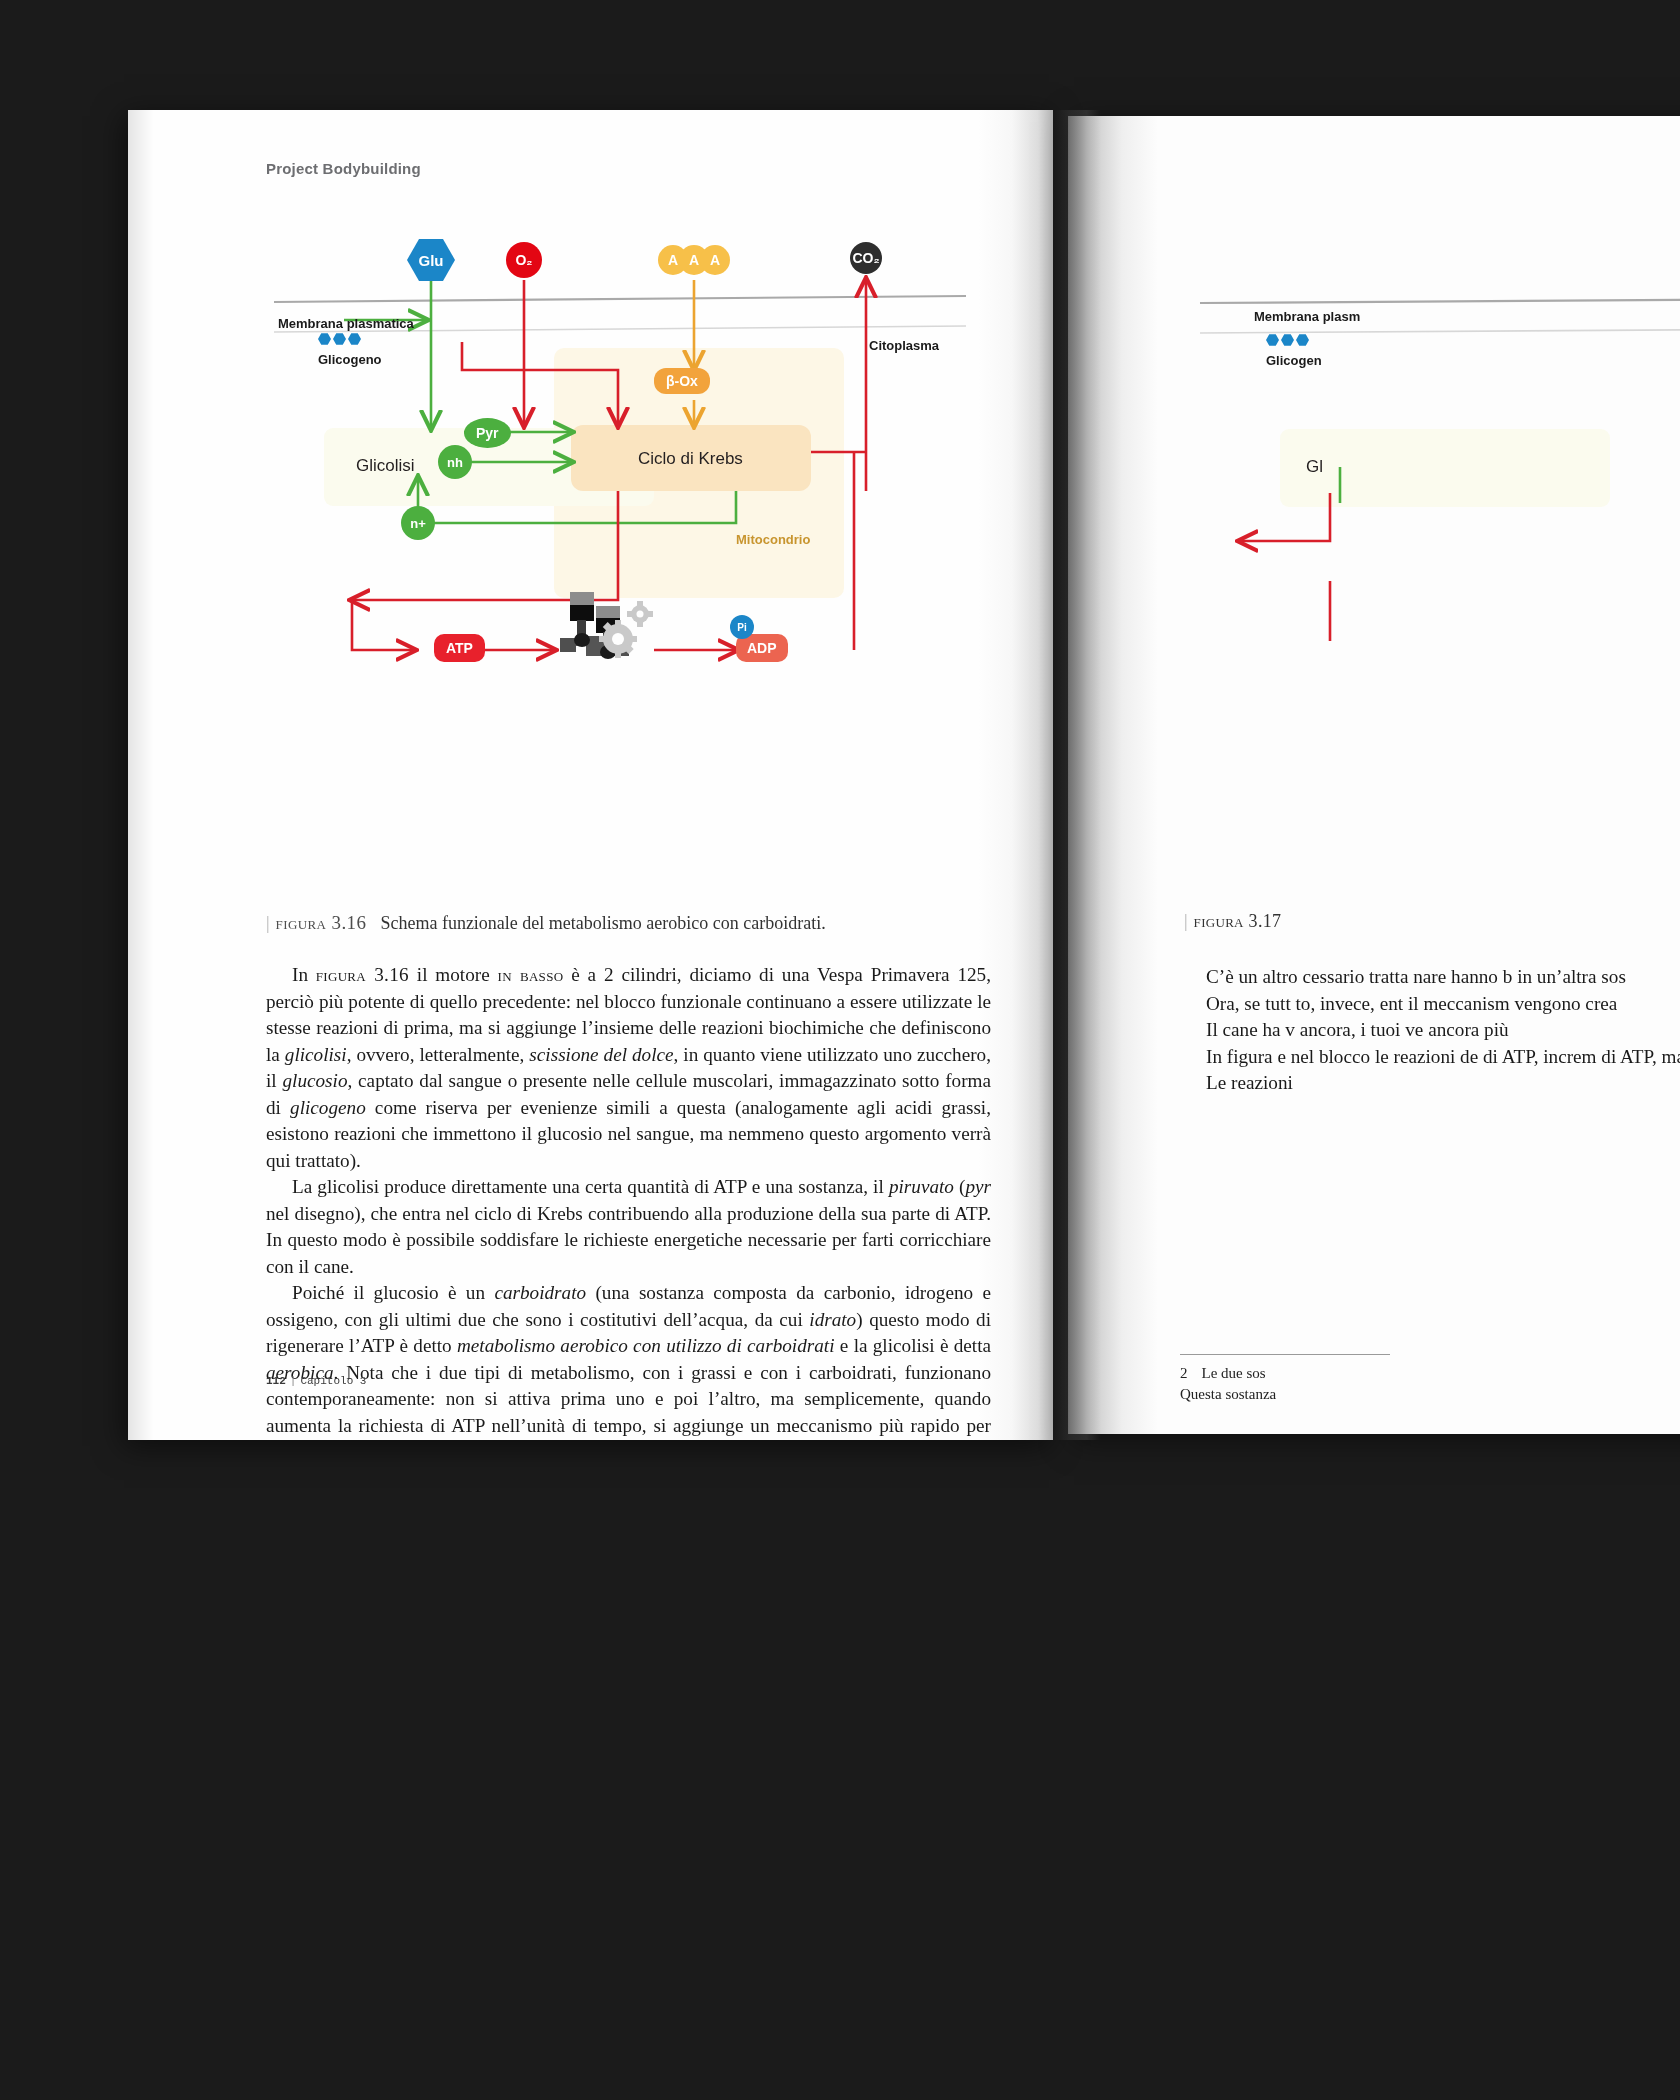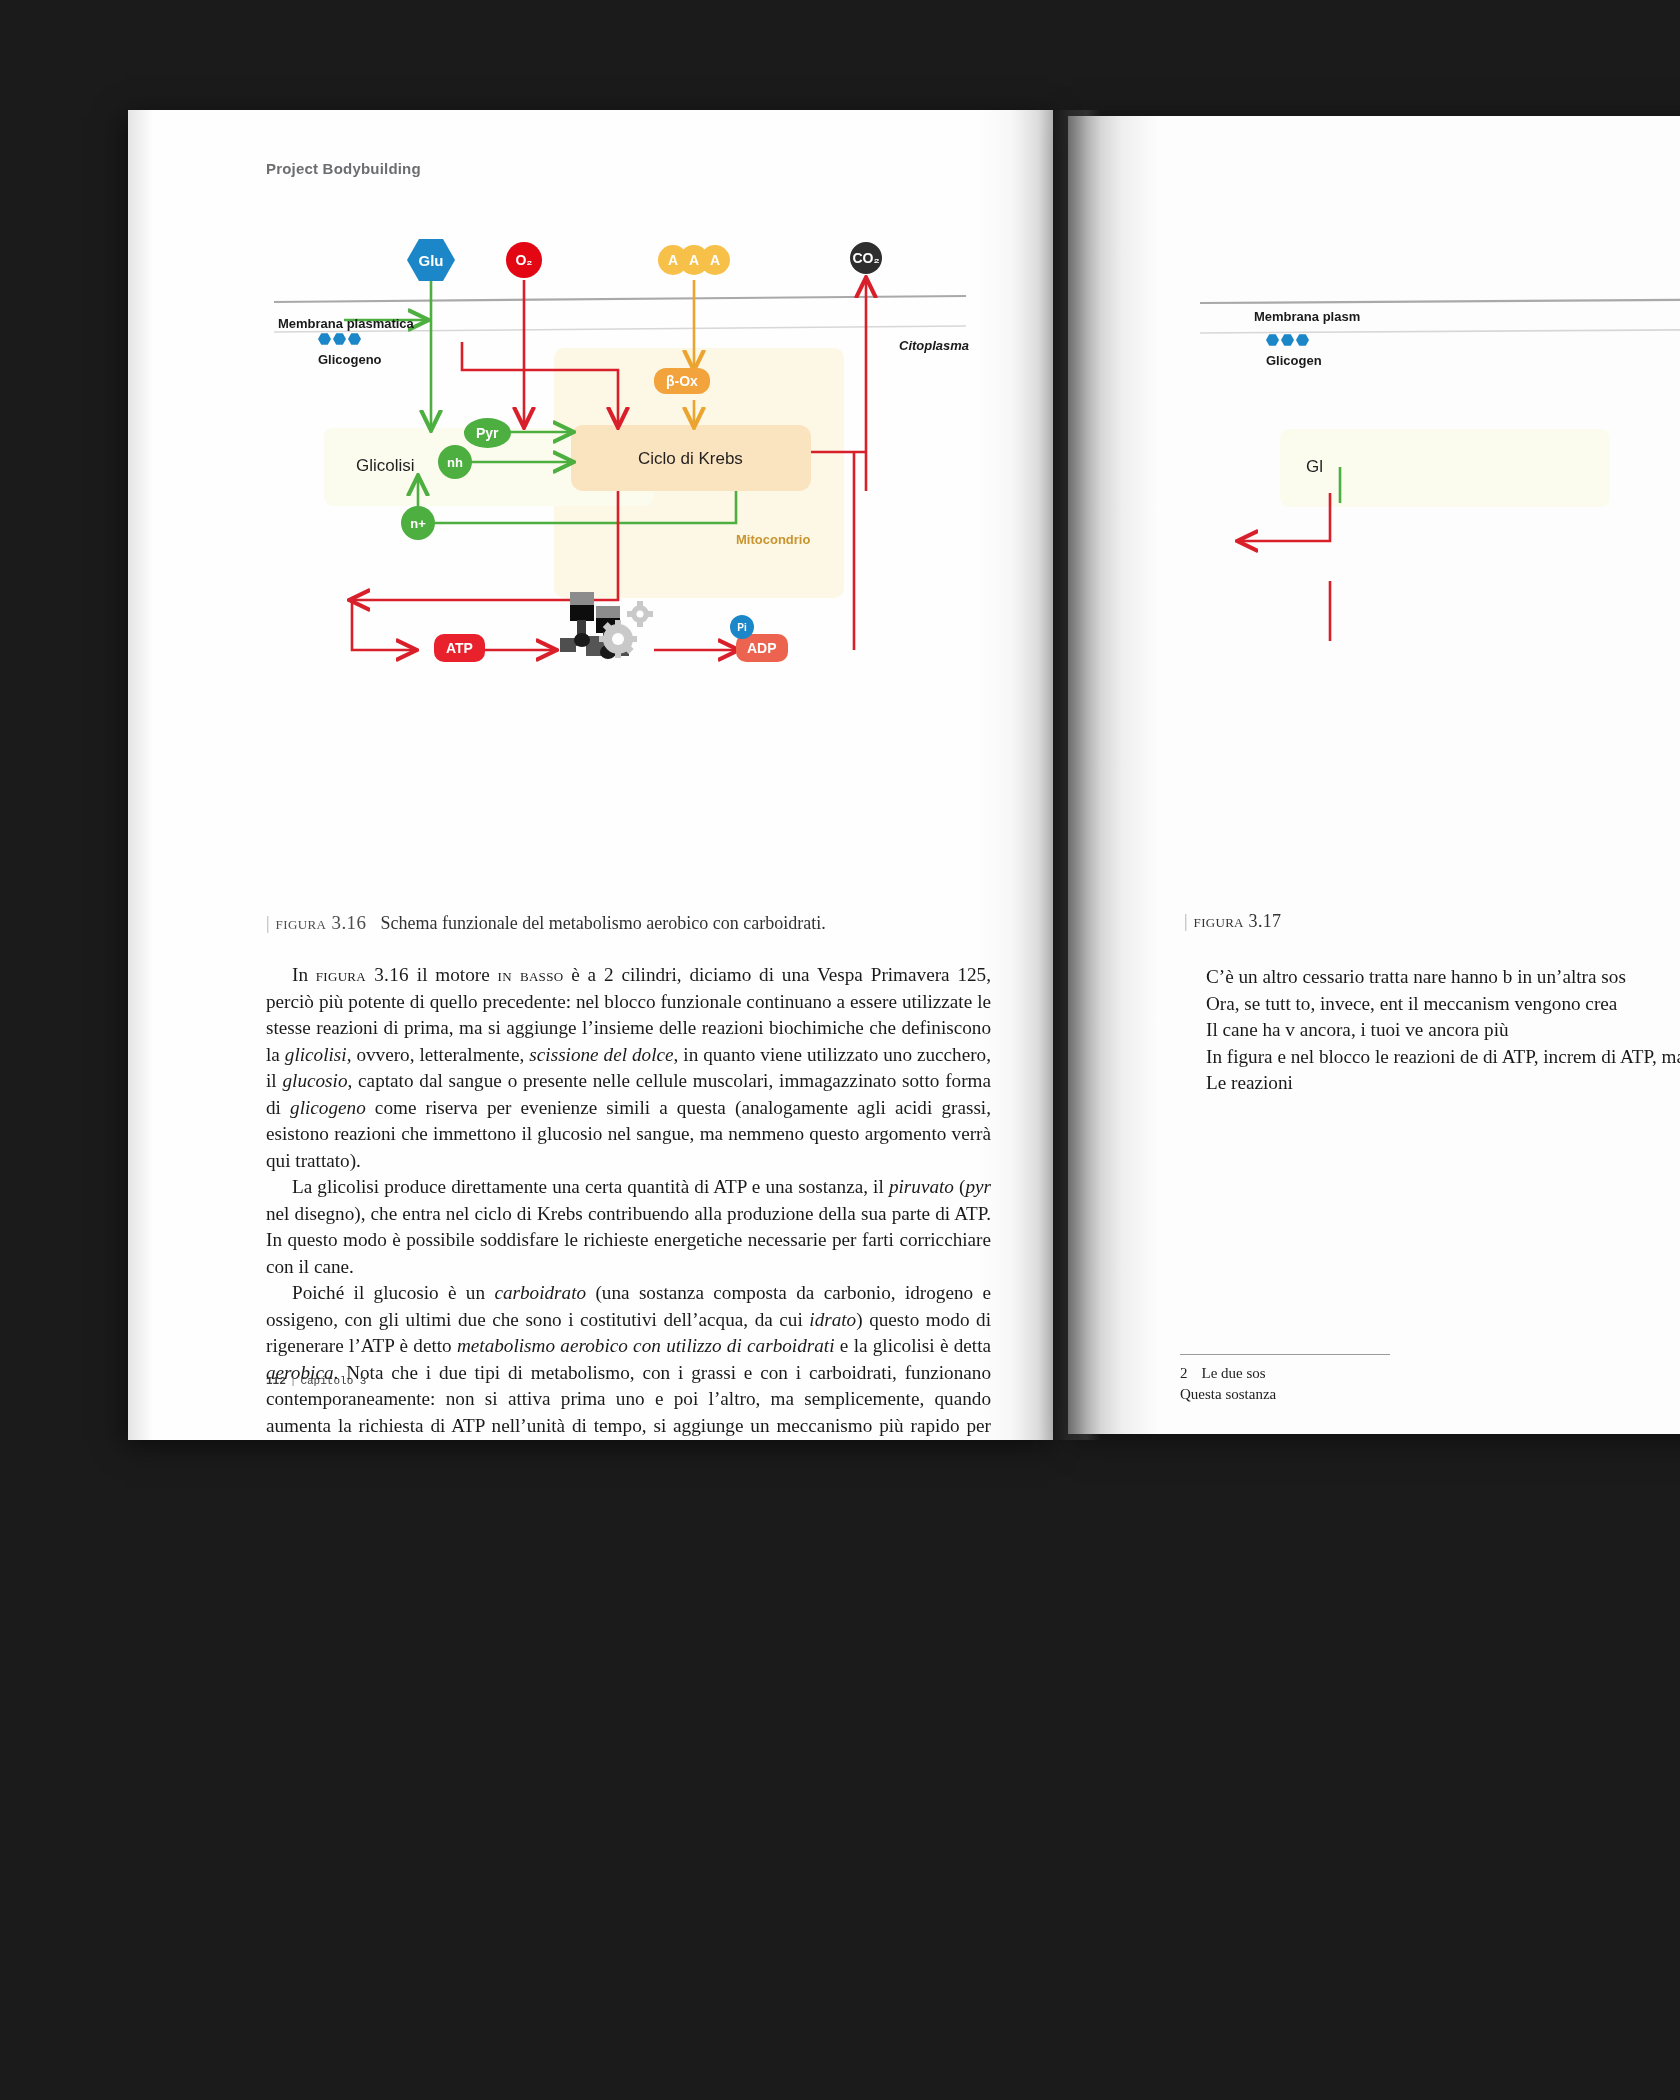--- a/index.html
+++ b/index.html
@@ -238,21 +238,21 @@
         </svg>
 
         <div class="node hex" style="left:141px; top:-2px;">Glu</div>
         <div class="node circ-o2" style="left:240px; top:2px;">O₂</div>
         <div class="node circ-a" style="left:392px; top:5px;">A</div>
         <div class="node circ-a" style="left:413px; top:5px;">A</div>
         <div class="node circ-a" style="left:434px; top:5px;">A</div>
         <div class="node circ-co2" style="left:584px; top:2px;">CO₂</div>
 
         <div class="lbl" style="left:12px; top:76px;">Membrana plasmatica</div>
-        <div class="lbl" style="left:633px; top:98px;font-style:italic;">Citoplasma</div>
+        <div class="lbl" style="left:603px; top:98px;">Citoplasma</div>
 
         <div class="glyco-dots" style="left:52px; top:93px;">
           <div class="gdot"></div>
           <div class="gdot"></div>
           <div class="gdot"></div>
         </div>
         <div class="lbl" style="left:52px; top:112px;">Glicogeno</div>
 
         <div class="node pill-box" style="left:388px; top:128px;">β-Ox</div>
 

